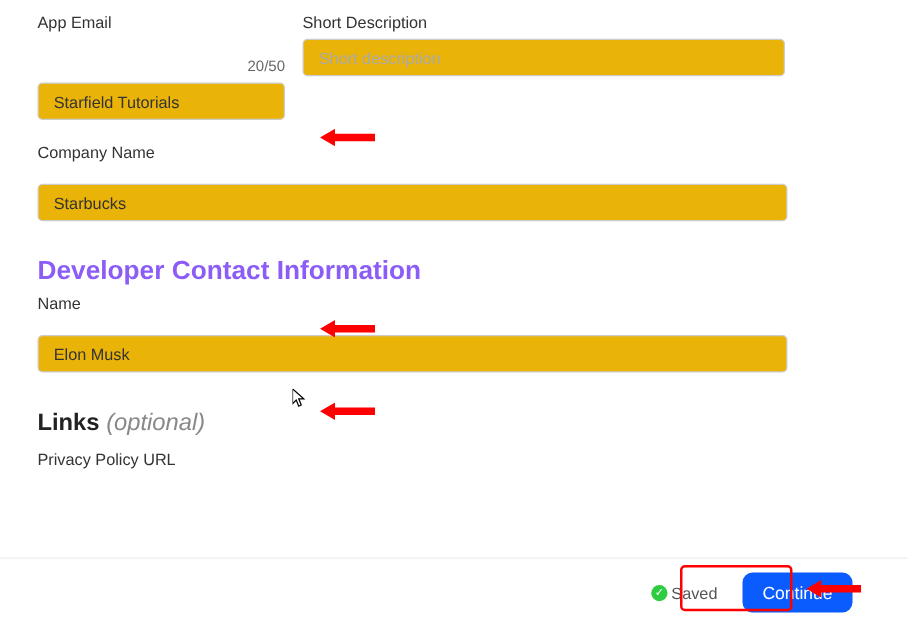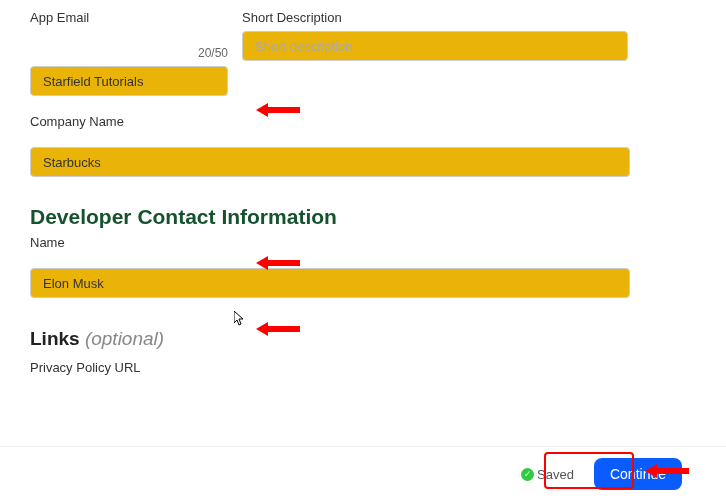--- a/index.html
+++ b/index.html
@@ -47,21 +47,21 @@
     input[type="text"]::placeholder { color: #aaa; }
     input.focused {
       border: 1px solid #2684FF;
       box-shadow: 0 0 0 1px #2684FF;
     }
     .app-name-input { width: 198px; }
     .short-desc-input { width: 386px; }
     .section-title {
       font-size: 21px;
       font-weight: 700;
-      color: #14532d;
+      color: #8b5cf6;
       margin-top: 28px;
       margin-bottom: 6px;
     }
     .section-desc {
       font-size: 12.5px;
       color: #888;
       line-height: 1.5;
       margin-bottom: 18px;
       max-width: 600px;
     }

